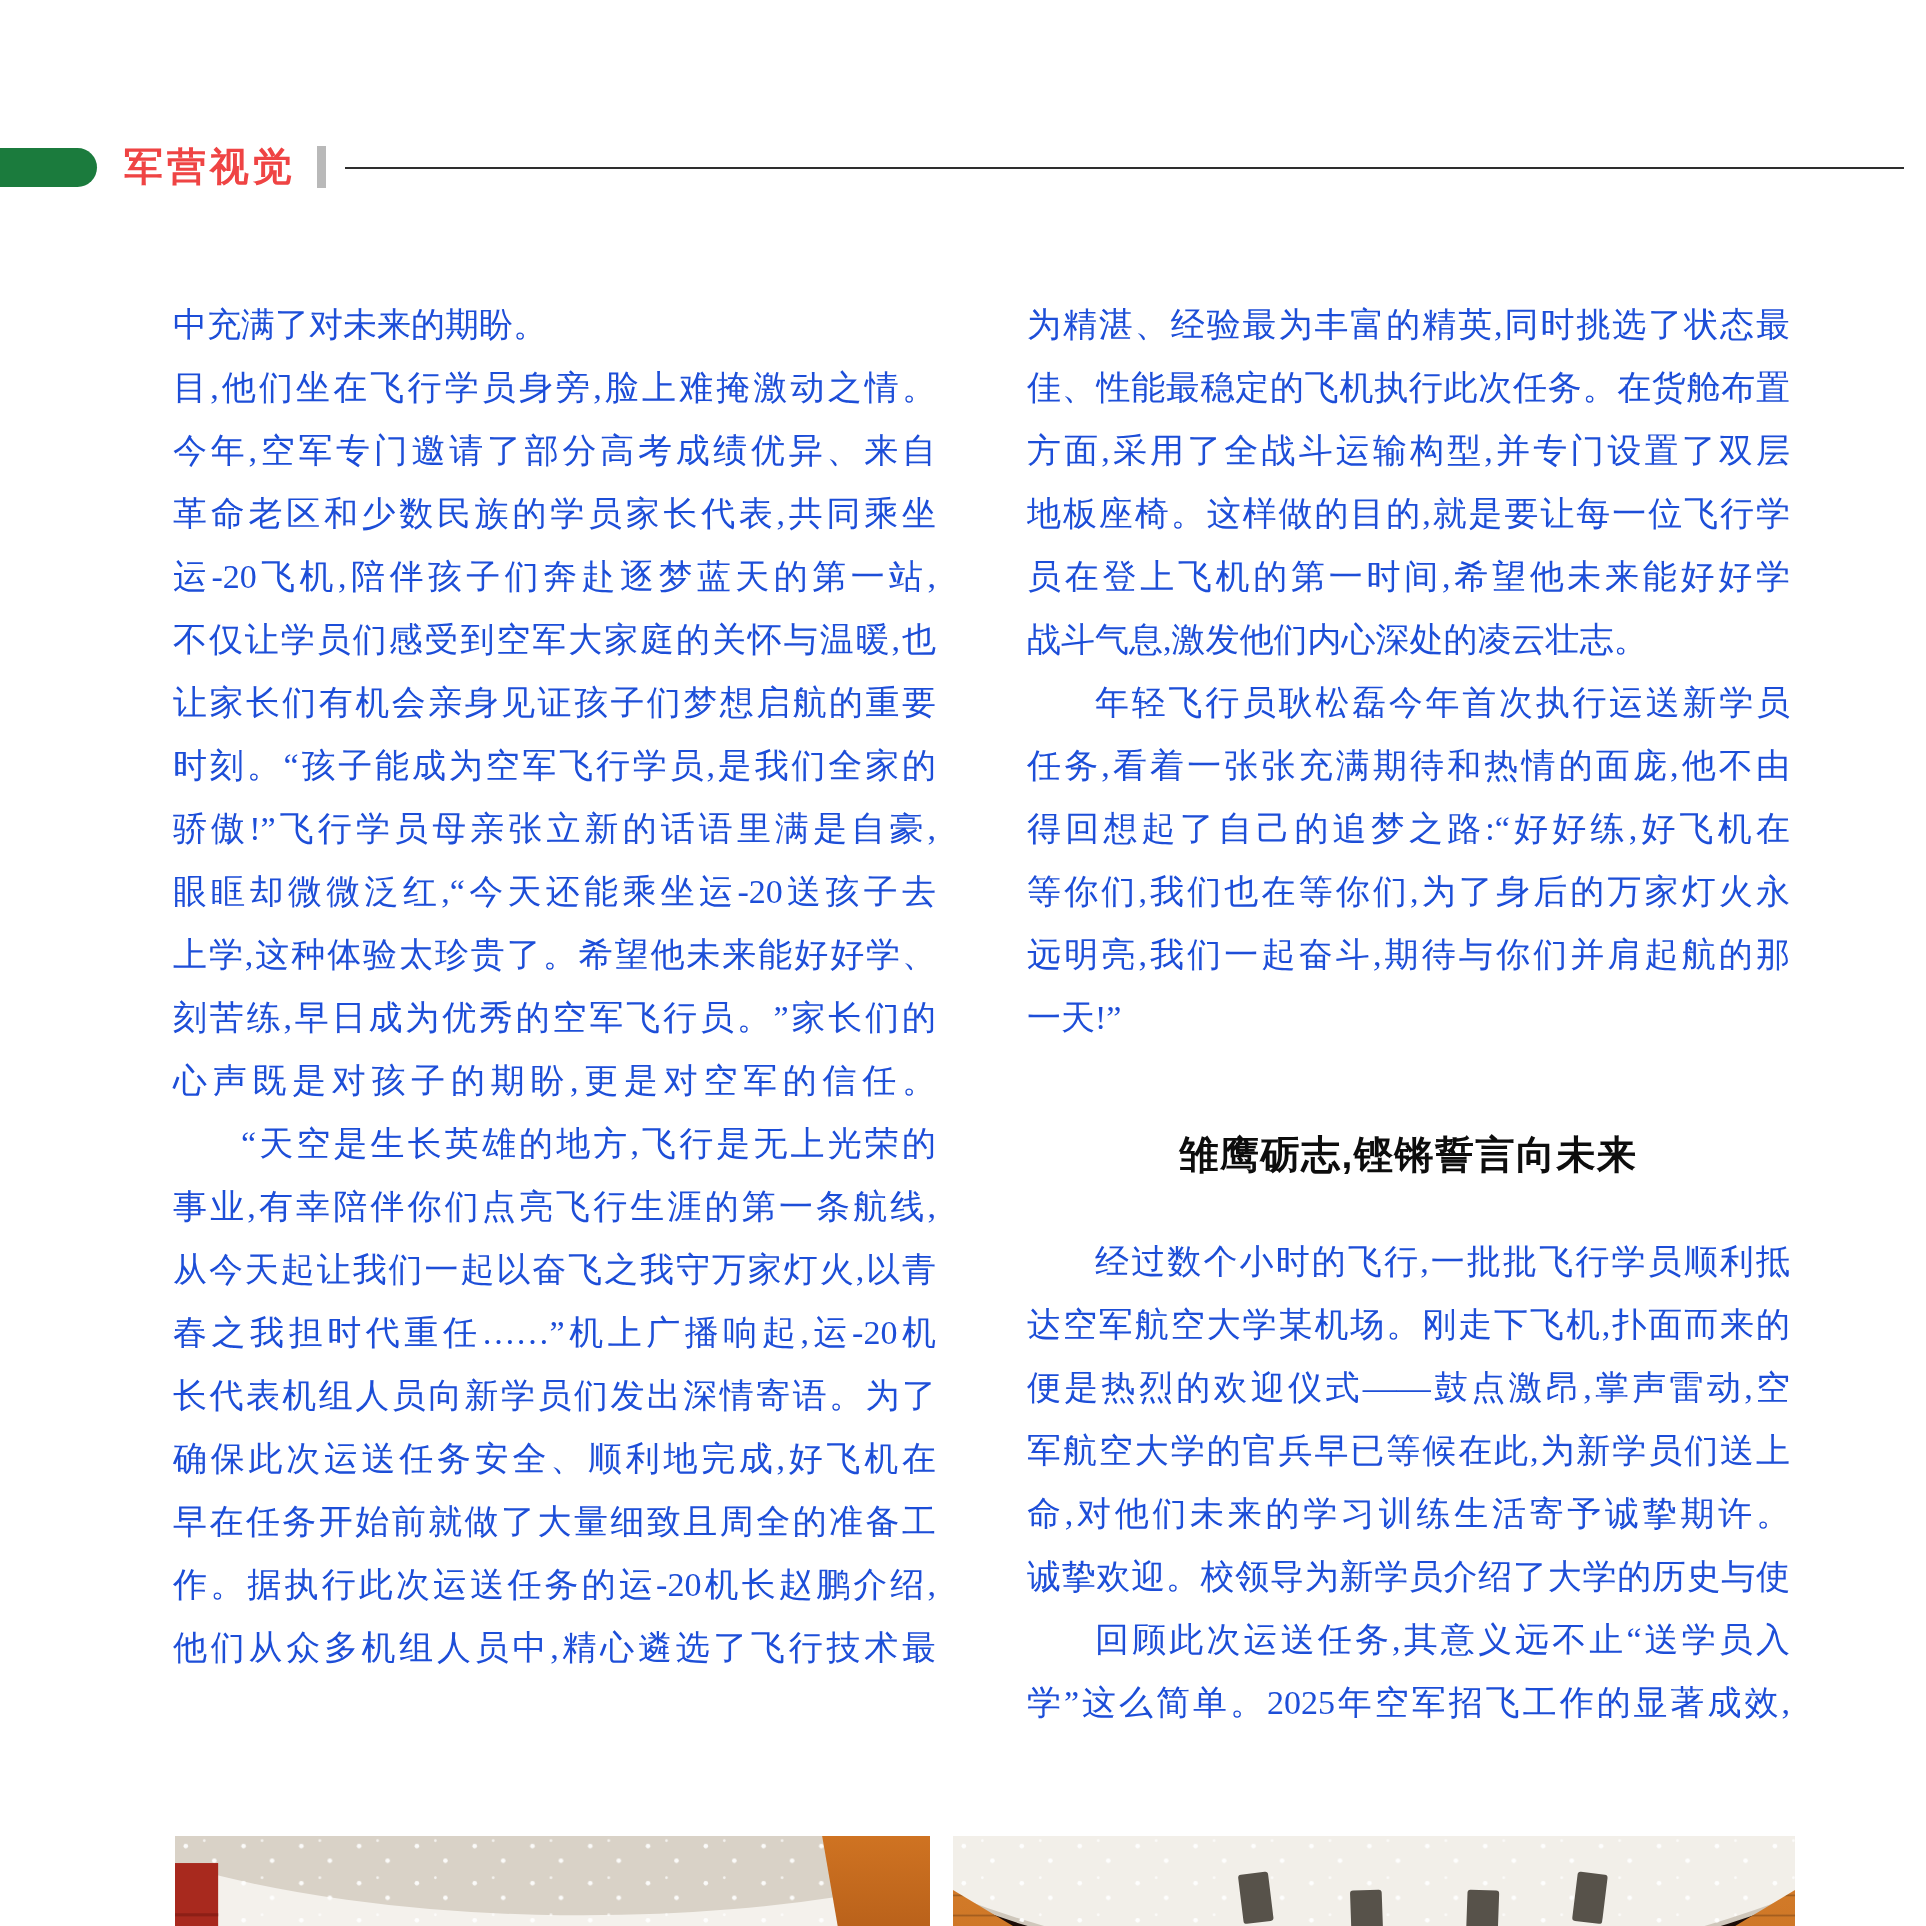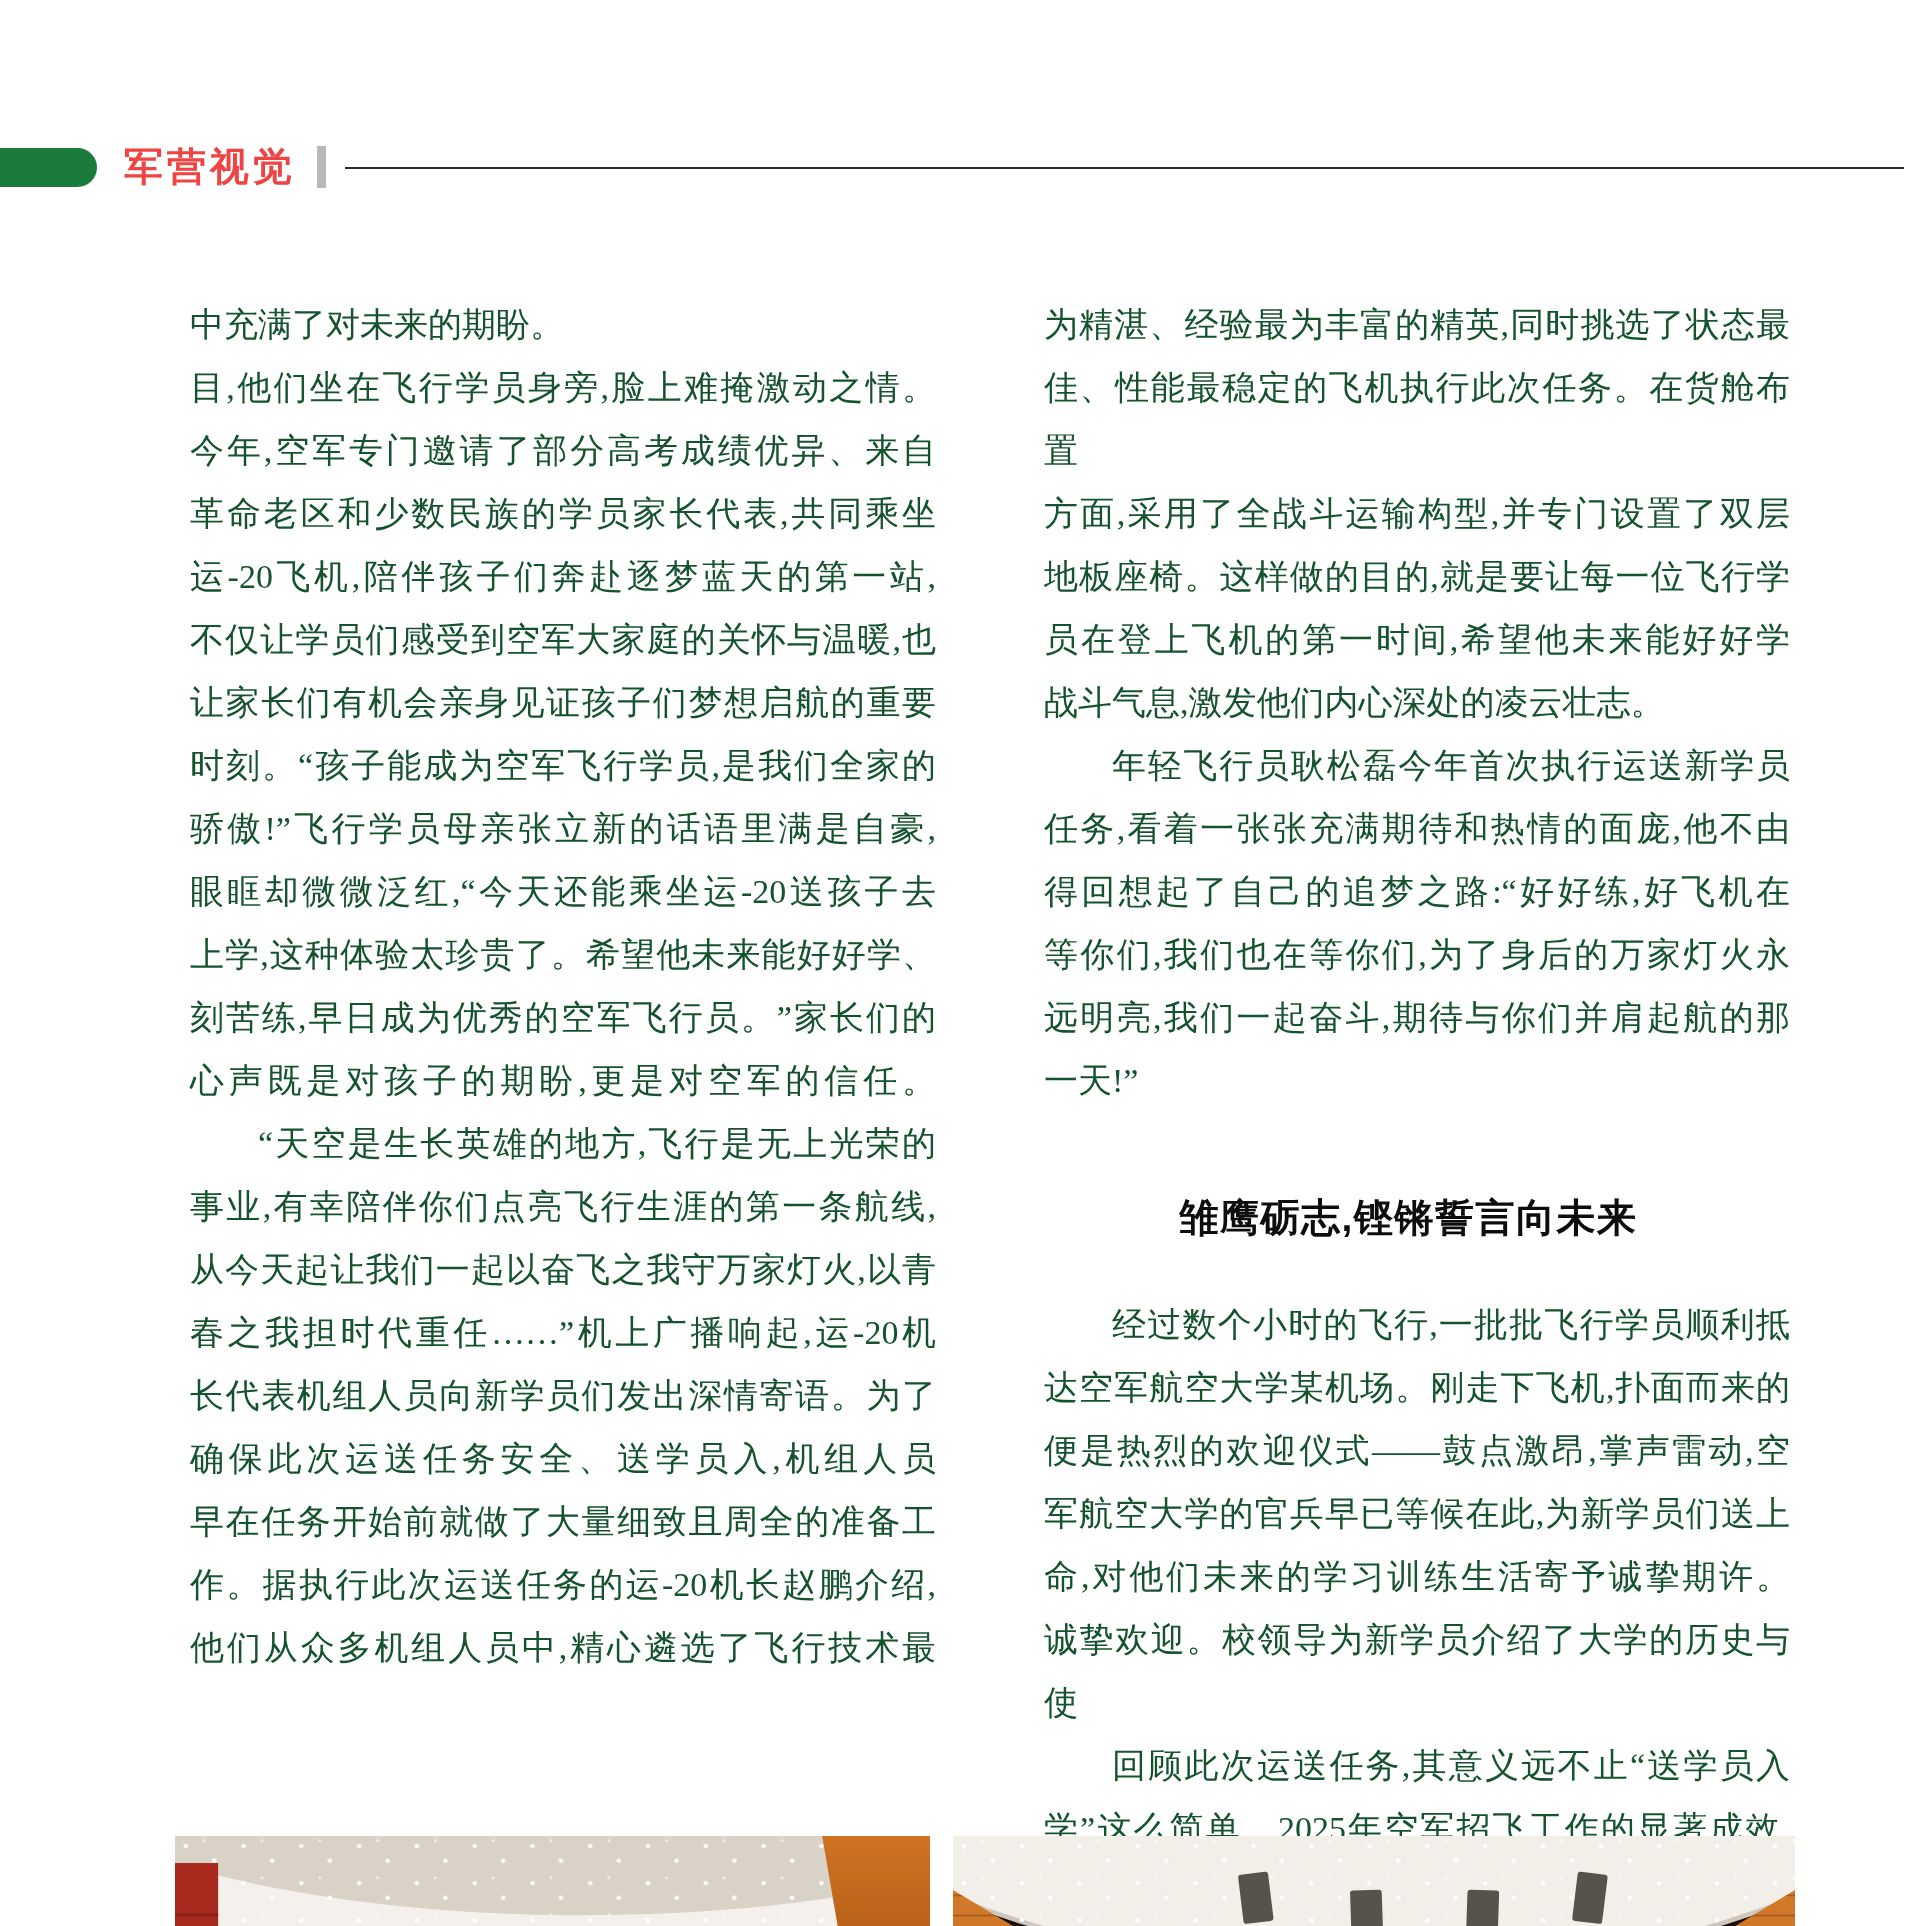--- a/index.html
+++ b/index.html
@@ -11,22 +11,22 @@
            background:#1b7b3d;border-radius:0 20px 20px 0;}
   .hdr-title{position:absolute;left:124px;top:146px;height:41px;
              font:900 39px/41px "Liberation Sans",sans-serif;letter-spacing:3.9px;color:#ef4444;}
   .hdr-bar{position:absolute;left:317px;top:146px;width:9.2px;height:42px;background:#b9b9b9;}
   .hdr-rule{position:absolute;left:345px;top:167px;width:1559px;height:1.9px;background:#2e2e2e;}
 
   
   .col{position:absolute;top:293px;width:763px;}
   .col-left{left:173px;}
   .col-right{left:1027px;}
-  .line{font:400 34px/63px "Liberation Serif",serif;color:#14532d;
-        text-align:justify;text-align-last:justify;text-justify:inter-character;margin-left:17px;}
+  .line{font:400 34px/63px "Liberation Serif",serif;color:#1d4ed8;
+        text-align:justify;text-align-last:justify;text-justify:inter-character;}
   .line.end{text-align-last:left;}
   .line.indent{padding-left:68px;}
   .subhead{font:900 39px/58px "Liberation Sans",sans-serif;text-align:center;
            margin:77px 0 46px 0;letter-spacing:1.5px;color:#0d0d0d;}
 
   
   .photo{position:absolute;top:1836px;height:595px;overflow:hidden;background:#444;}
   .photo-left{left:175px;width:755px;}
   .photo-right{left:953px;width:842px;}
   .photo svg{position:absolute;left:0;top:0;width:100%;height:100%;display:block;}
@@ -53,21 +53,21 @@
     <div class="line">骄傲!”飞行学员母亲张立新的话语里满是自豪,</div>
     <div class="line">眼眶却微微泛红,“今天还能乘坐运-20送孩子去</div>
     <div class="line">上学,这种体验太珍贵了。希望他未来能好好学、</div>
     <div class="line">刻苦练,早日成为优秀的空军飞行员。”家长们的</div>
     <div class="line">心声既是对孩子的期盼,更是对空军的信任。</div>
     <div class="line indent">“天空是生长英雄的地方,飞行是无上光荣的</div>
     <div class="line">事业,有幸陪伴你们点亮飞行生涯的第一条航线,</div>
     <div class="line">从今天起让我们一起以奋飞之我守万家灯火,以青</div>
     <div class="line">春之我担时代重任……”机上广播响起,运-20机</div>
     <div class="line">长代表机组人员向新学员们发出深情寄语。为了</div>
-    <div class="line">确保此次运送任务安全、送学员入,机组人员</div>
+    <div class="line">确保此次运送任务安全、顺利地完成,好飞机在</div>
     <div class="line">早在任务开始前就做了大量细致且周全的准备工</div>
     <div class="line">作。据执行此次运送任务的运-20机长赵鹏介绍,</div>
     <div class="line">他们从众多机组人员中,精心遴选了飞行技术最</div>
   </section>
 
   <section class="col col-right">
     <div class="line">为精湛、经验最为丰富的精英,同时挑选了状态最</div>
     <div class="line">佳、性能最稳定的飞机执行此次任务。在货舱布置</div>
     <div class="line">方面,采用了全战斗运输构型,并专门设置了双层</div>
     <div class="line">地板座椅。这样做的目的,就是要让每一位飞行学</div>

